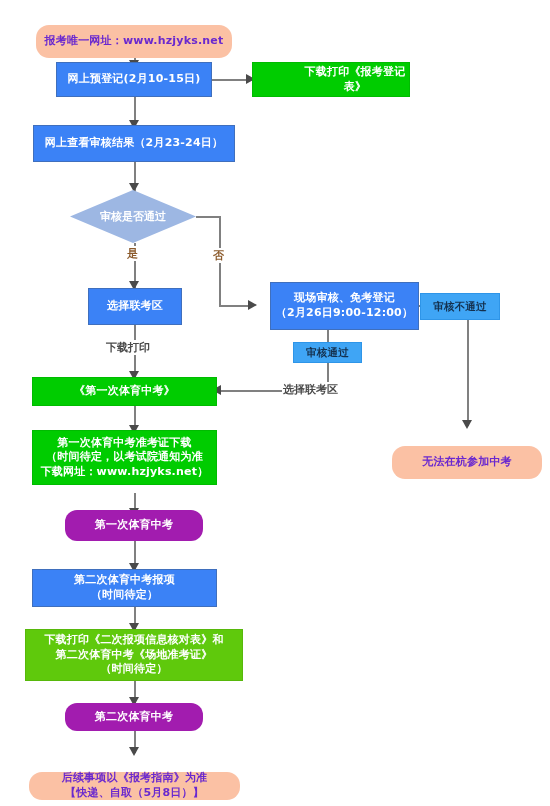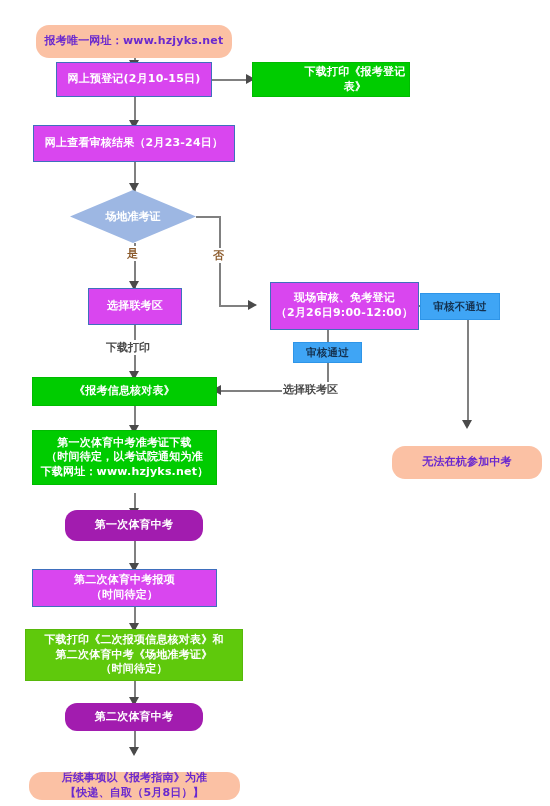--- a/index.html
+++ b/index.html
@@ -36,21 +36,21 @@
 
   
   .n-peach {
     background: #FBC1A4;
     color: #6A29CF;
     border-radius: 13px;
     font-size: 11px;
     margin-top: 16px;
   }
   .n-blue {
-    background: #d946ef;
+    background: #3b82f6;
     color: #FFFFFF;
     border: 1px solid #3F6FBD;
     font-size: 11px;
   }
   .n-green {
     background: #00CC00;
     color: #FFFFFF;
     border: 1px solid #00BB00;
     font-size: 11px;
   }
@@ -208,21 +208,21 @@
   <div class="node n-green" style="left:252px; top:62px; width:158px; height:35px;padding-left:48px;">
     <span class="txt">下载打印《报考登记表》</span>
   </div>
 
   <div class="node n-blue" style="left:33px; top:125px; width:202px; height:37px;">
     <span class="txt">网上查看审核结果（2月23-24日）</span>
   </div>
 
   <div class="diamond" style="left:70px; top:190px; width:126px; height:53px;">
     <div class="shape"></div>
-    <div class="label">场地准考证</div>
+    <div class="label">审核是否通过</div>
   </div>
 
   <div class="node n-blue" style="left:88px; top:288px; width:94px; height:37px;">
     <span class="txt">选择联考区</span>
   </div>
 
   <div class="node n-blue" style="left:270px; top:282px; width:149px; height:48px;">
     <span class="txt">现场审核、免考登记
 （2月26日9:00-12:00）</span>
   </div>
@@ -233,21 +233,21 @@
 
   <div class="node n-lightblue" style="left:420px; top:293px; width:80px; height:27px;">
     <span class="txt">审核不通过</span>
   </div>
 
   <div class="node n-peach" style="left:392px; top:430px; width:150px; height:33px;">
     <span class="txt">无法在杭参加中考</span>
   </div>
 
   <div class="node n-green" style="left:32px; top:377px; width:185px; height:29px;">
-    <span class="txt">《报考信息核对表》</span>
+    <span class="txt">《第一次体育中考》</span>
   </div>
 
   <div class="node n-green" style="left:32px; top:430px; width:185px; height:55px;text-align:center;">
     <span class="txt">第一次体育中考准考证下载
 （时间待定，以考试院通知为准
 下载网址：www.hzjyks.net）</span>
   </div>
 
   <div class="node n-olive" style="left:65px; top:510px; width:138px; height:31px;">
     <span class="txt">第一次体育中考</span>

